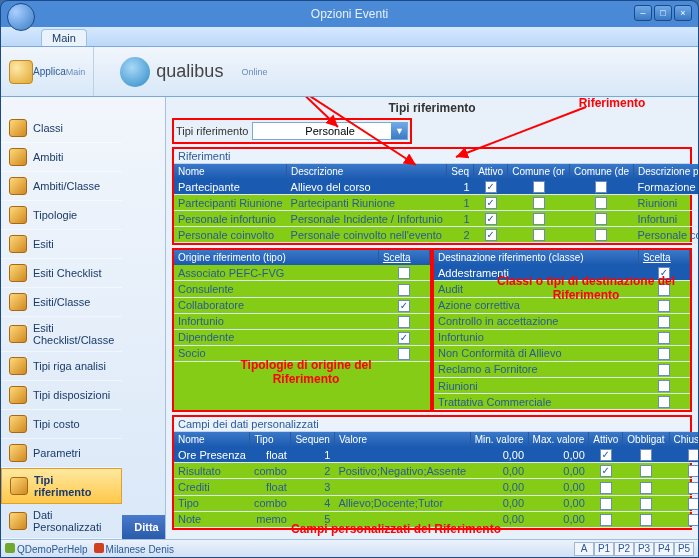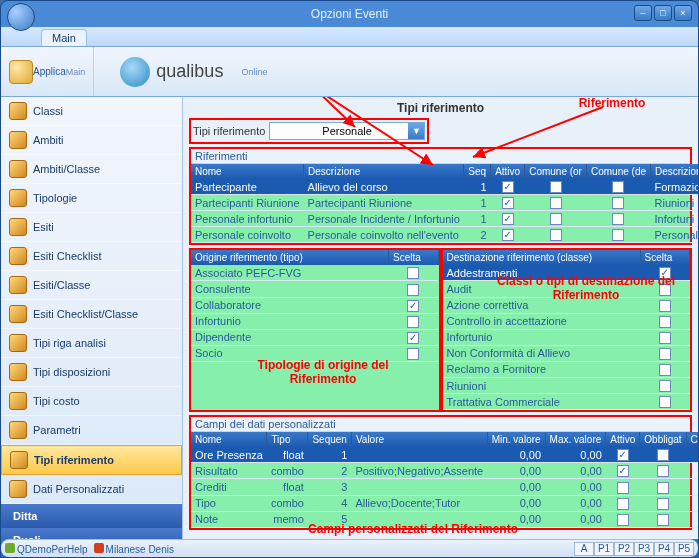--- a/index.html
+++ b/index.html
@@ -75,25 +75,25 @@
   .qualibus { display: flex; align-items: center; padding: 0 18px; font-size: 18px; color: #444; }
   .qualibus .q { width: 30px; height: 30px; border-radius: 50%; background: radial-gradient(circle at 40% 35%,#a8d8f8,#2a8ac5); margin-right: 6px; }
 
   
   .body-area {
     display: flex;
     height: calc(100% - 26px - 20px - 50px - 18px);
     background: #e8f0fa;
   }
   .sidebar {
-    width: 182px;
+    width: 165px;
     background: linear-gradient(to bottom,#f2f6fc,#dae8f8);
     border-right: 1px solid #a8c0e0;
     overflow-y: auto;
-    display: flex; flex-direction: column;
+    display: flex; flex-direction: row; align-items: flex-end;
   }
   .side-item {
     display: flex; align-items: center; gap: 6px;
     padding: 5px 8px;
     color: #1a3a6a; cursor: pointer;
     border-bottom: 1px solid rgba(255,255,255,0.5);
   }
   .side-item.active {
     background: linear-gradient(to bottom,#ffe8a0,#ffc84a);
     border: 1px solid #e0a030;
@@ -133,21 +133,21 @@
   .combo {
     display: flex; align-items: center;
     border: 1px solid #7aa8d8; background: #fff;
     height: 18px;
   }
   .combo input { border: none; font-size: 11px; padding: 0 4px; width: 90px; outline: none; margin-left: 48px; }
   .combo .dd { width: 16px; height: 16px; background: linear-gradient(to bottom,#6ea8e8,#3a7ac5); color: #fff; text-align: center; font-size: 9px; line-height: 16px; cursor: pointer; }
 
   .grid-box {
     border: 2px solid #ff0000;
-    background: #86efac;
+    background: #84cc16;
     font-size: 11px;
   }
   .grid-title {
     background: #eaf2fc; color: #2a5a9a;
     padding: 1px 4px; border-bottom: 1px solid #c0d4ec;
   }
   table.grid { width: 100%; border-collapse: collapse; }
   table.grid th {
     background: linear-gradient(to bottom,#3a78c8,#1a5ab0);
     color: #fff; font-weight: normal;
@@ -158,40 +158,39 @@
   }
   table.grid td {
     padding: 1px 4px; border-bottom: 1px solid #dce8f6;
     color: #2a5a9a;
     white-space: nowrap;
     overflow: hidden;
   }
   table.grid tr.sel td { background: #1a5ab0; color: #fff; }
   .chk { width: 12px; height: 12px; border: 1px solid #6a8ac0; background: #fff; display: inline-block; vertical-align: middle; }
   .chk.on::after { content: "✓"; color: #1a5ab0; font-size: 10px; line-height: 10px; display: block; text-align: center; }
-  .center { text-align: center; }
+  .center { text-align: center; text-decoration: underline; }
   .right { text-align: right; }
 
   .double-row { display: flex; }
   .double-row .grid-box { flex: 1; }
 
   .annotation {
     position: absolute; color: #ff0000; font-weight: bold; font-size: 12px;
     pointer-events: none; text-align: center; line-height: 1.15;
   }
   svg.arrows { position: absolute; left: 0; top: 0; pointer-events: none; }
 
   .statusbar {
     height: 18px;
     background: linear-gradient(to bottom,#eaf2fc,#d0e0f4);
     border-top: 1px solid #a0c0e0;
     display: flex; align-items: center; font-size: 10px;
     padding: 0 4px; gap: 6px;
     color: #2a5a9a;
-    border-radius: 8px;
   }
   .statusbar .rsquares { margin-left: auto; display: flex; gap: 0; }
   .statusbar .rsquares div { width: 20px; height: 14px; border: 1px solid #a0b8d8; text-align: center; line-height: 12px; background: #f2f6fc; }
   .statusbar .sico { width: 10px; height: 10px; background: #70a830; border-radius: 2px; display: inline-block; margin-right: 2px;}
   .statusbar .sico.red { background: #d04020; }
 </style>
 </head>
 <body>
 
 <div class="window">

